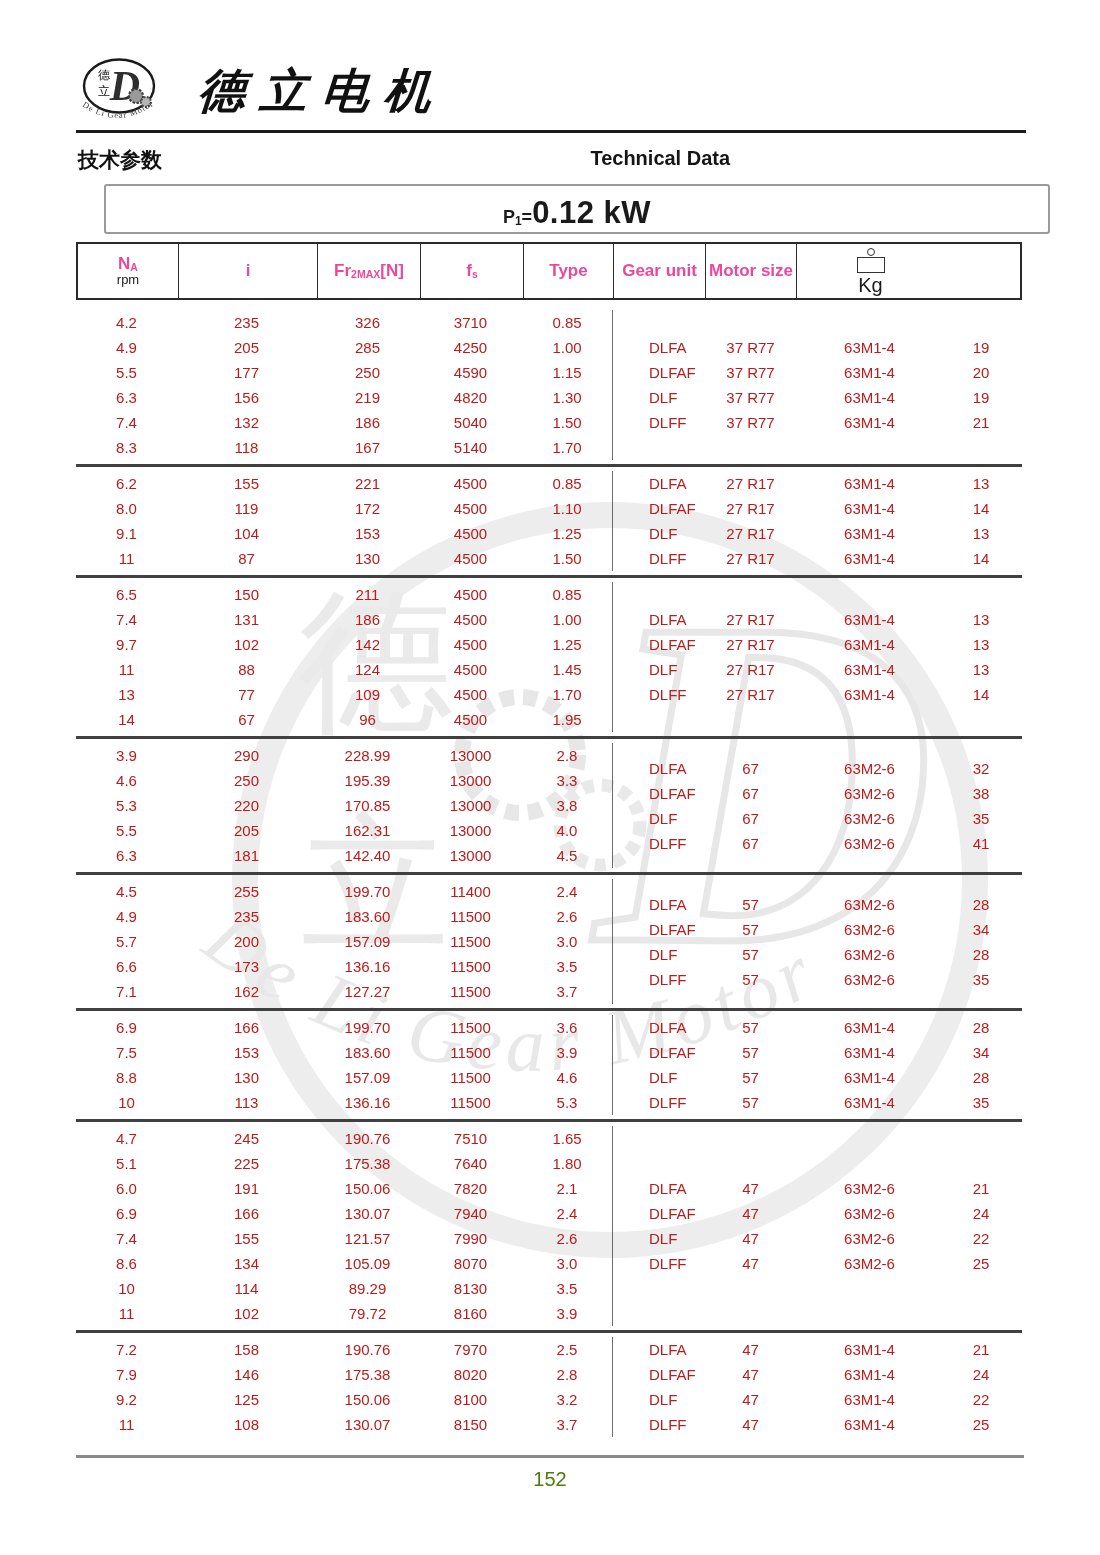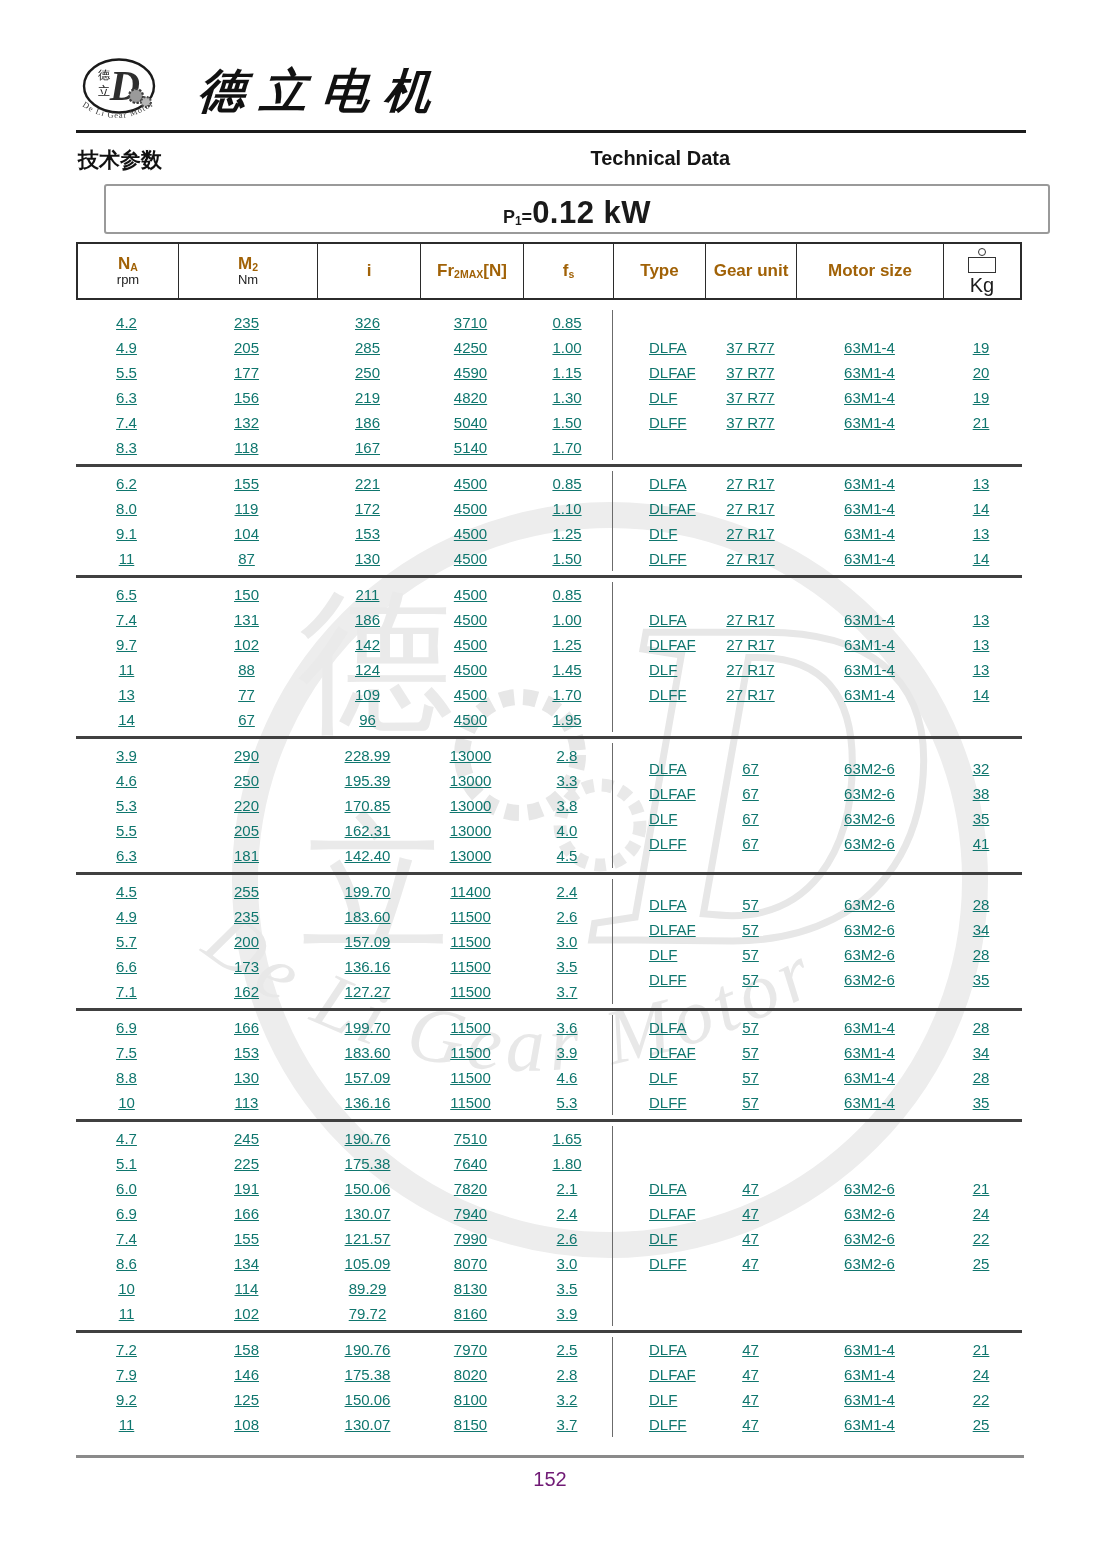--- a/index.html
+++ b/index.html
@@ -41,43 +41,43 @@
     width:946px; margin:8px 0 0 76px; height:58px;
     border:2px solid #2b2b2b;
     display:grid; grid-template-columns:101px 139px 103px 103px 90px 92px 91px 147px 1fr;
   }
   .hcell {
     border-right:1.5px solid #2b2b2b;
     display:flex; flex-direction:column; align-items:center; justify-content:center;
     line-height:1.15;
   }
   .hcell:last-child { border-right:none; }
-  .hmain { font-size:17px; font-weight:bold; color:#a16207; }
+  .hmain { font-size:17px; font-weight:bold; color:#ec4899; }
   .hmain .sub { font-size:10.5px; font-weight:bold; vertical-align:-2px; }
   .hunit { font-size:13px; color:#222; }
   .kg-cell { justify-content:flex-start; padding-top:4px; }
   .weight-icon { display:flex; flex-direction:column; align-items:center; }
   .weight-knob { width:8px; height:8px; border:1.5px solid #333; border-radius:50%; background:#fff; }
   .weight-body { width:28px; height:16px; border:1.5px solid #333; background:#fff; margin-top:1px; }
   .kg-label { font-size:20px; color:#1b1b1b; margin-top:1px; }
 
   
-  .tbody { width:946px; margin:6px 0 0 76px; font-size:15px; color:#0f766e;text-decoration:underline; }
+  .tbody { width:946px; margin:6px 0 0 76px; font-size:15px; color:#b91c1c; }
   .group { display:flex; padding:4px 0; }
   .group + .group { border-top:3px solid #404040; }
   .gleft { width:536px; display:flex; flex-direction:column; justify-content:center; }
   .lrow { display:grid; grid-template-columns:101px 139px 103px 103px 90px; height:25px; line-height:25px; }
   .gright { width:410px; border-left:1px solid #6b6b6b; display:flex; flex-direction:column; justify-content:center; }
   .rrow { display:grid; grid-template-columns:92px 91px 147px 76px; height:25px; line-height:25px; }
   .cell { text-align:center; white-space:nowrap; }
   .cell.type { text-align:left; padding-left:36px; }
 
   
   .footer-rule { width:948px; height:3px; background:#8a8a8a; margin:14px 0 0 76px; }
-  .page-number { width:948px; margin:10px 0 0 76px; text-align:center; font-size:20px; color:#701a75; }
+  .page-number { width:948px; margin:10px 0 0 76px; text-align:center; font-size:20px; color:#4d7c0f; }
 </style>
 </head>
 <body>
 
 <div class="page">
 
   <svg class="watermark" width="1100" height="1555" viewBox="0 0 1100 1555">
     <circle cx="610" cy="880" r="365" fill="none" stroke="#ededed" stroke-width="26"></circle>
     <text x="375" y="715" text-anchor="middle" font-size="155" fill="#eaeaea" font-family="'Liberation Serif','DejaVu Serif',serif">德</text>
     <text x="375" y="935" text-anchor="middle" font-size="148" fill="#eaeaea" font-family="'Liberation Serif','DejaVu Serif',serif">立</text>
@@ -119,24 +119,20 @@
       <span class="p-small"><span>P</span><sub>1</sub><span>=</span></span>
         <span class="p-big">0.12 kW</span>
     </div>
 
     <div class="thead">
       <div class="hcell">
         <div class="hmain"><span>N</span><span class="sub">A</span></div>
         <div class="hunit">rpm</div>
       </div>
       <div class="hcell">
-        <div class="hmain"><span>M</span><span class="sub">2</span></div>
-        <div class="hunit">Nm</div>
-      </div>
-      <div class="hcell">
         <div class="hmain"><span>i</span></div>
       </div>
       <div class="hcell">
         <div class="hmain"><span>Fr</span><span class="sub">2MAX</span><span>[N]</span></div>
       </div>
       <div class="hcell">
         <div class="hmain"><span>f</span><span class="sub">s</span></div>
       </div>
       <div class="hcell">
         <div class="hmain">Type</div>

